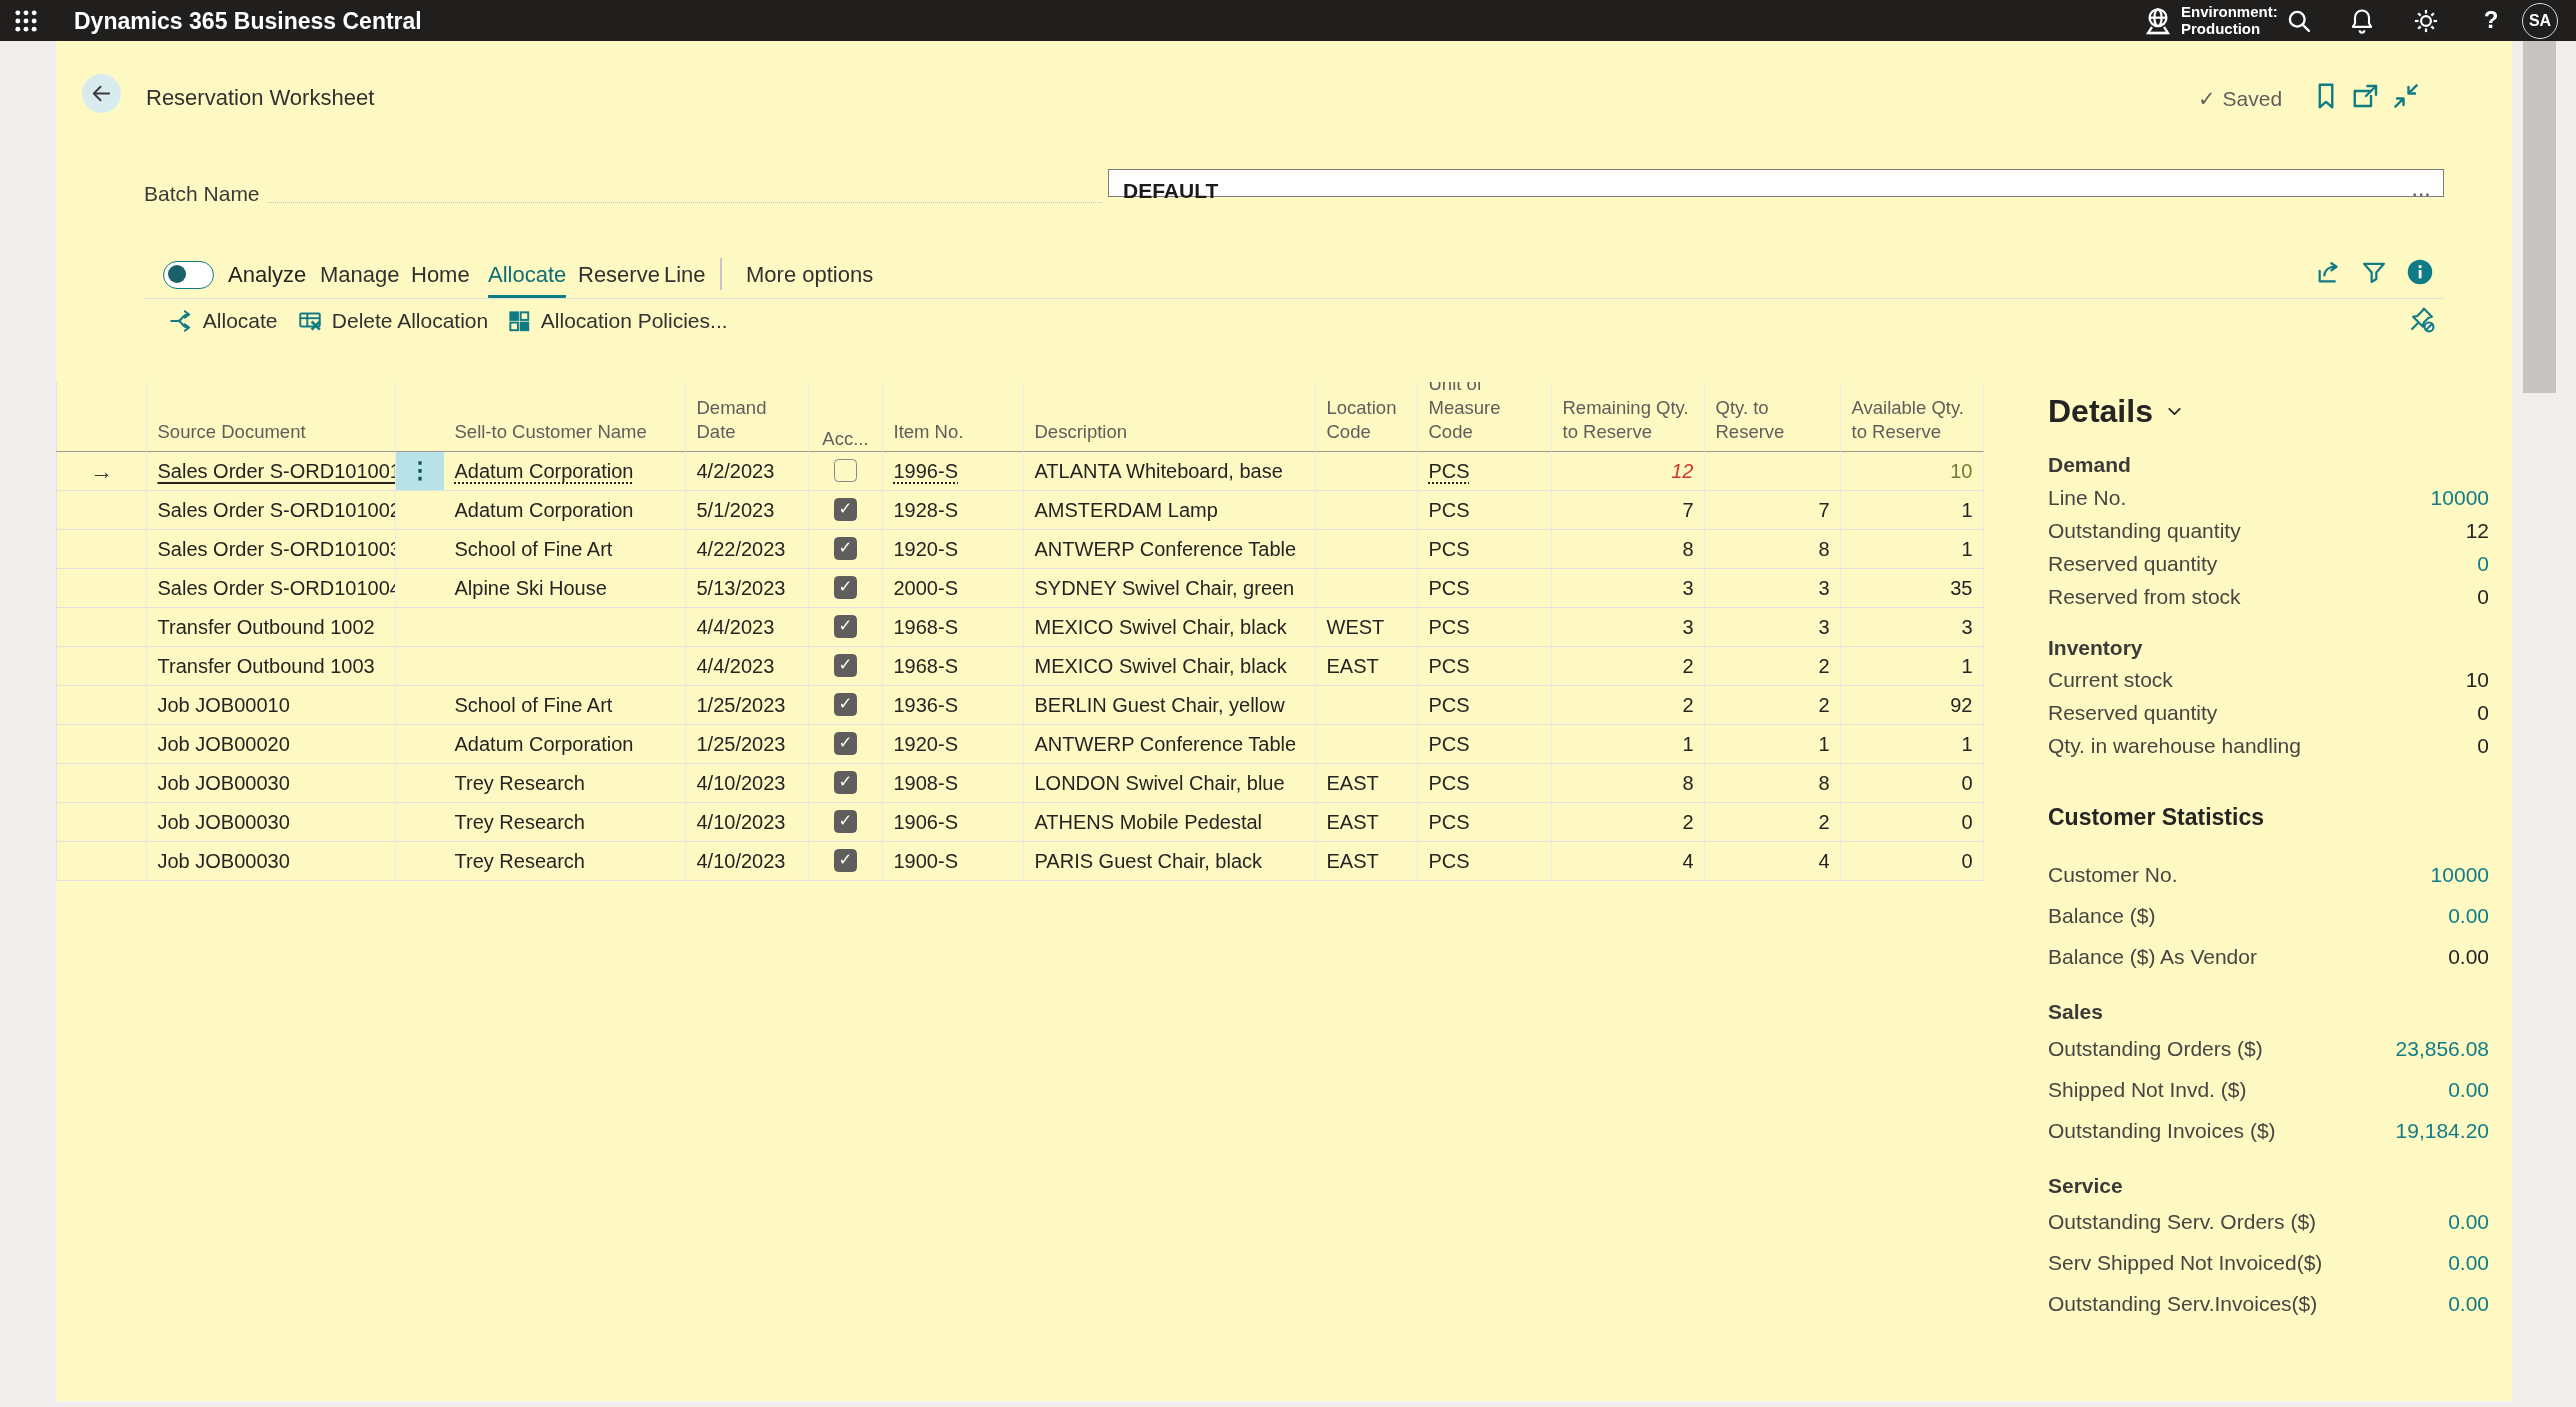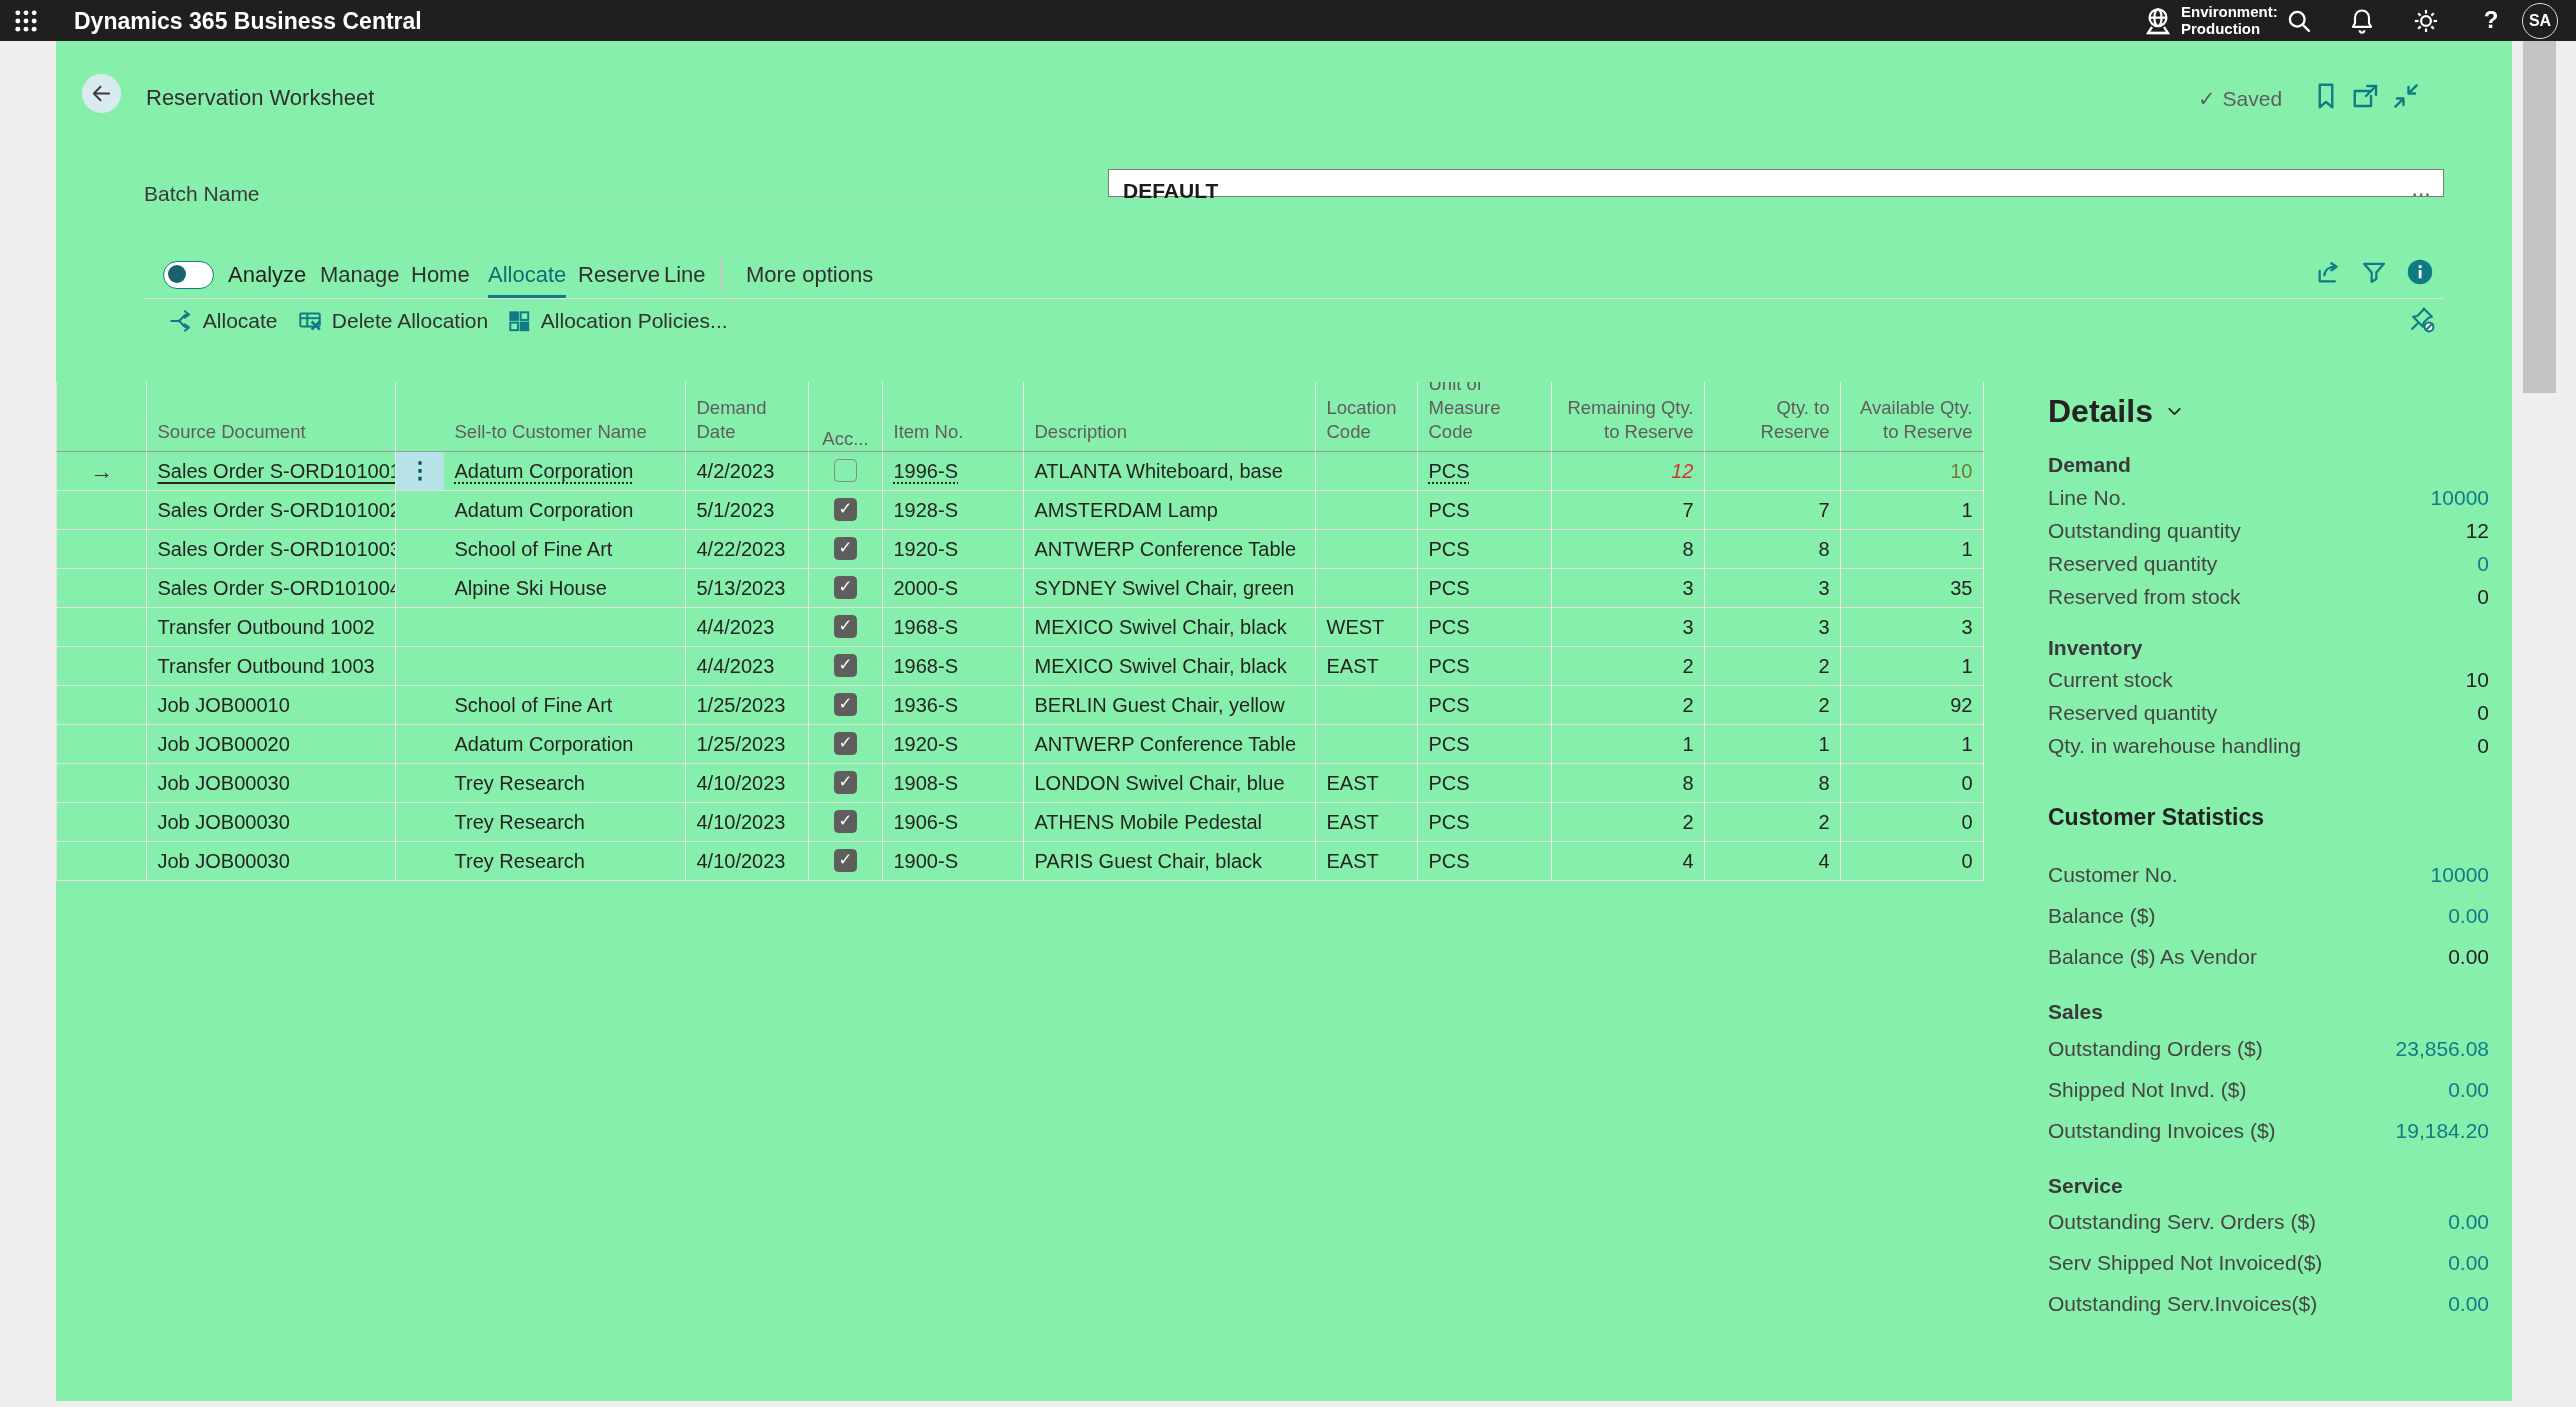--- a/index.html
+++ b/index.html
@@ -14,21 +14,21 @@
   .waffle { position:absolute; left:12.3px; top:7px; width:28px; height:28px; cursor:pointer; }
   .app-title { position:absolute; left:74px; top:8px; font-size:23px; font-weight:bold; color:#fff; white-space:nowrap; }
   .env-group { position:absolute; left:2142px; top:4.4px; display:flex; align-items:center; color:#fff; cursor:pointer; }
   .env-icon { width:32px; height:32px; }
   .env-text { margin-left:7px; font-size:15px; line-height:16.7px; font-weight:600; }
   .tb-icon { position:absolute; top:7px; width:28px; height:28px; color:#fff; cursor:pointer; }
   .tb-help { position:absolute; top:6.2px; width:28px; font-size:24px; font-weight:bold; color:#fff; text-align:center; cursor:pointer; }
   .avatar { position:absolute; left:2522px; top:2.6px; width:36px; height:36px; border:1.8px solid #dcdcdc; border-radius:50%;
             color:#fff; font-size:16px; font-weight:600; display:flex; align-items:center; justify-content:center; cursor:pointer; }
   
-  #card { position:absolute; left:56px; top:41px; width:2456px; height:1360px; background:#86efac; overflow:hidden; }
+  #card { position:absolute; left:56px; top:41px; width:2456px; height:1360px; background:#fef9c3; overflow:hidden; }
   
   .back-btn { position:absolute; left:26px; top:33px; width:39px; height:39px; border-radius:50%; background:#d8ecef;
               display:flex; align-items:center; justify-content:center; cursor:pointer; }
   .page-title { position:absolute; left:90px; top:44px; font-size:22px; color:#323130; }
   .saved { position:absolute; left:2142px; top:46px; font-size:21px; color:#605e5c; display:flex; gap:7px; align-items:center; }
   .hdr-icon { position:absolute; top:40px; width:30px; height:30px; color:#0f7b84; cursor:pointer; }
   
   .batch-label { position:absolute; left:88px; top:141px; font-size:21px; color:#3b3a39; }
   .batch-leader { position:absolute; left:211px; top:141px; width:835px; height:21px; border-bottom:1.8px dotted #c6c4c2; }
   .batch-input { position:absolute; left:1052px; top:128px; width:1336px; height:28px; border:1.3px solid #7d7b79; background:#fff; cursor:text; }
@@ -53,21 +53,21 @@
   .tr { display:grid; grid-template-columns:91px 249px 48px 242px 123px 74px 141px 292px 102px 134px 153px 136px 143px; }
   .th, .td { border-right:0.9px solid #eceae8; overflow:hidden; white-space:nowrap; }
   .th { border-bottom:0.9px solid #9a9896; font-size:18.5px; line-height:24px; color:#605e5c;
         display:flex; align-items:flex-end; padding:5.3px 10.5px 7px; white-space:normal; cursor:pointer; }
   .tr.head { height:70px; }
   .td { height:39px; line-height:38px; font-size:20px; color:#252423; border-bottom:0.9px solid #e3e1df; padding:0 10.5px; cursor:pointer; }
   .c-marker { border-left:0.9px solid #e3e1df; text-align:center; padding:0; color:#3b3a39; font-size:23px; }
   .c-dots { border-right:none !important; padding:0; text-align:center; }
   .th.c-dots, .td.c-dots { border-right:none; }
   .num { text-align:right; }
-  .th.num { justify-content:flex-end; text-align:right; }
+  .th.num { justify-content:flex-end; text-align:left; }
   .dots-btn { width:100%; height:100%; background:#b6e2e8; color:#0d525b; font-size:23px; font-weight:bold; line-height:37px; cursor:pointer; }
   .u-solid { text-decoration:underline; text-underline-offset:4.4px; }
   .u-dotted { text-decoration:underline dotted 1.8px; text-underline-offset:4.4px; }
   .neg { color:#d13438; font-style:italic; }
   .fav { color:#767a2c; }
   .cbx { width:23px; height:23px; margin:7px auto 0; border:1.3px solid #8a8886; border-radius:4.4px;
          display:flex; align-items:center; justify-content:center; cursor:pointer; }
   .cbx.checked { background:#605e5c; border-color:#605e5c; color:#fff; font-size:16.7px; line-height:16.7px; }
   .c-acc { display:flex; justify-content:center; padding:0; }
   

